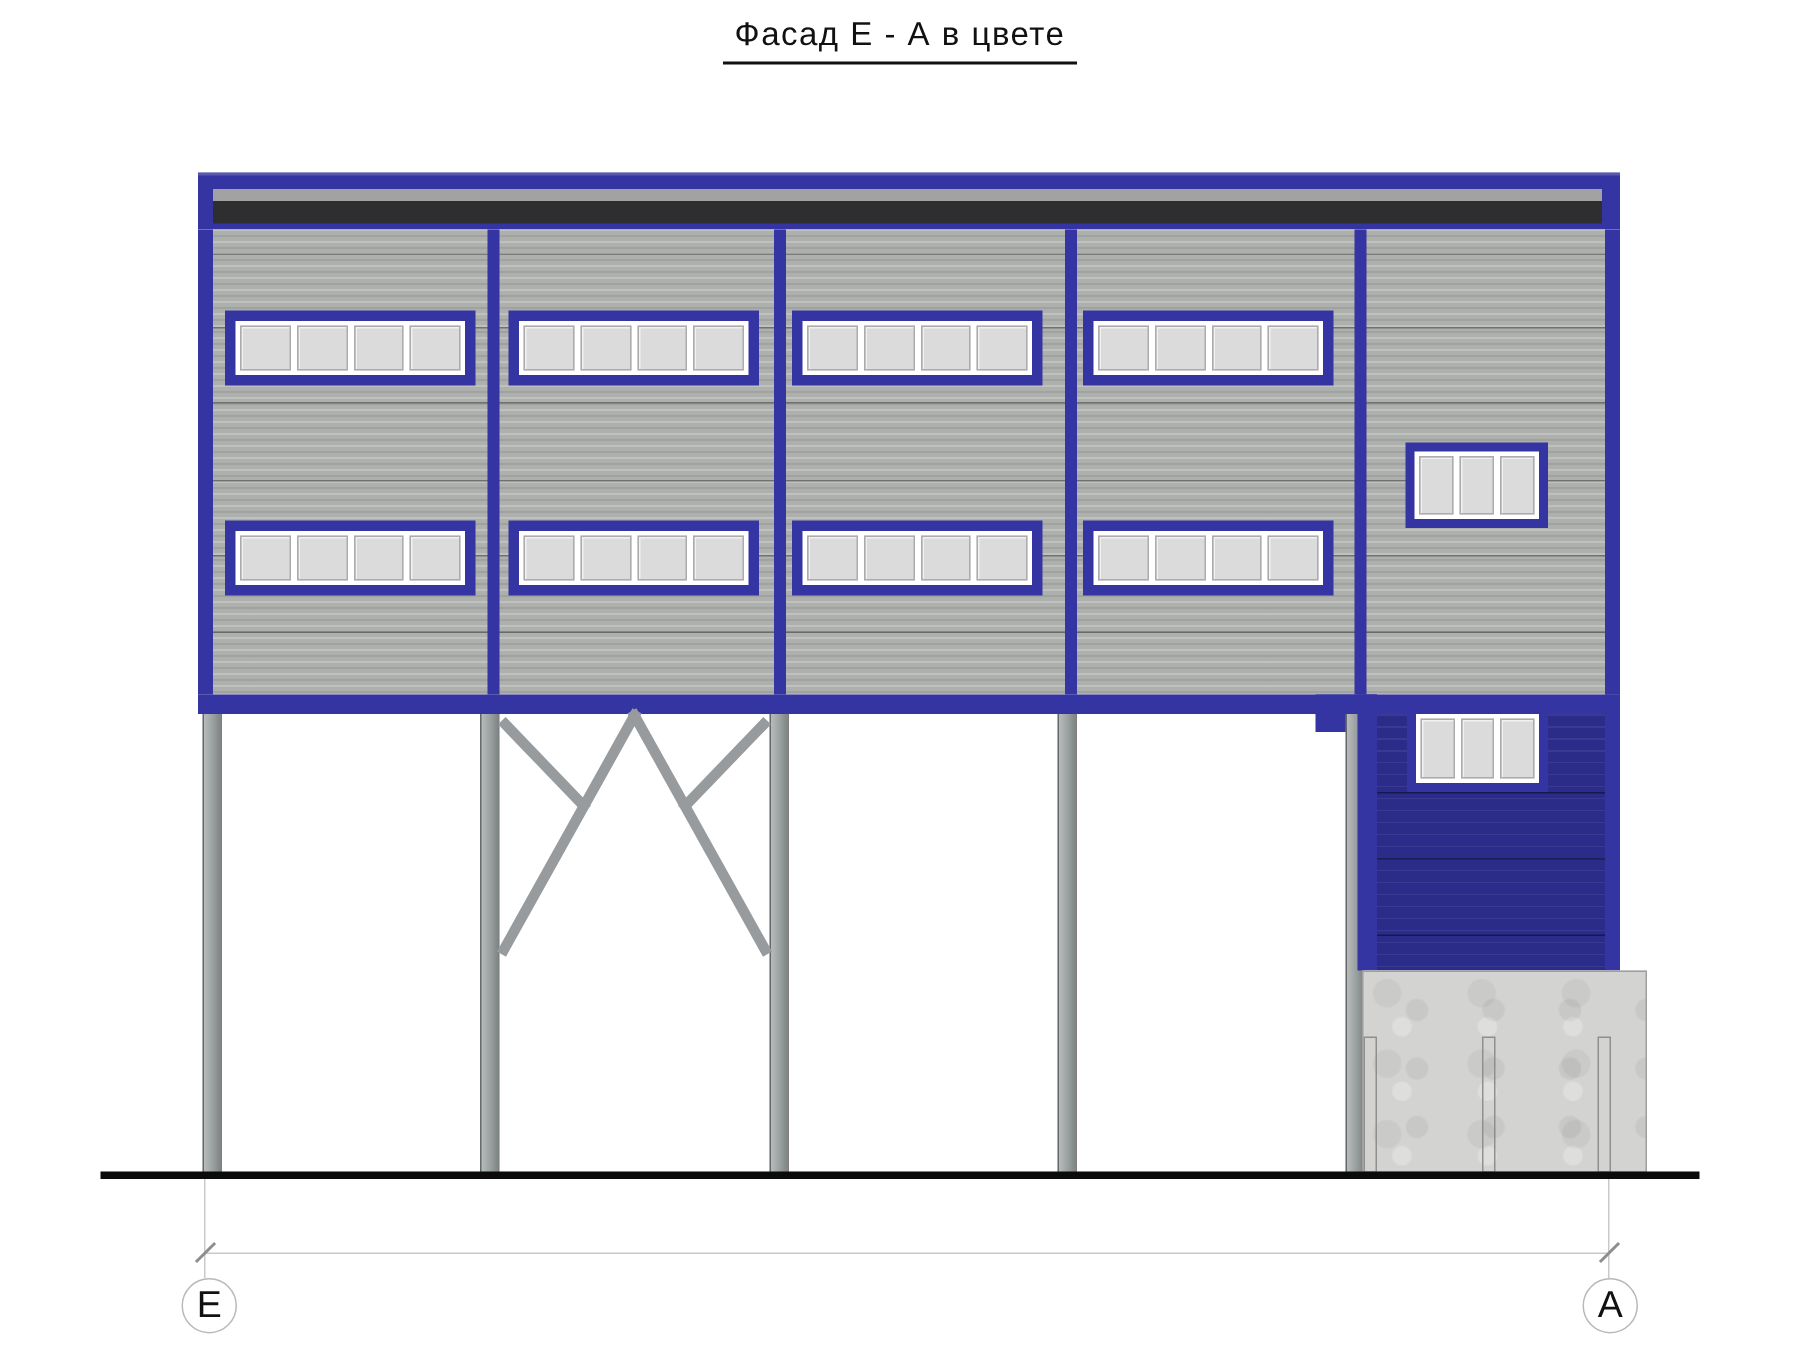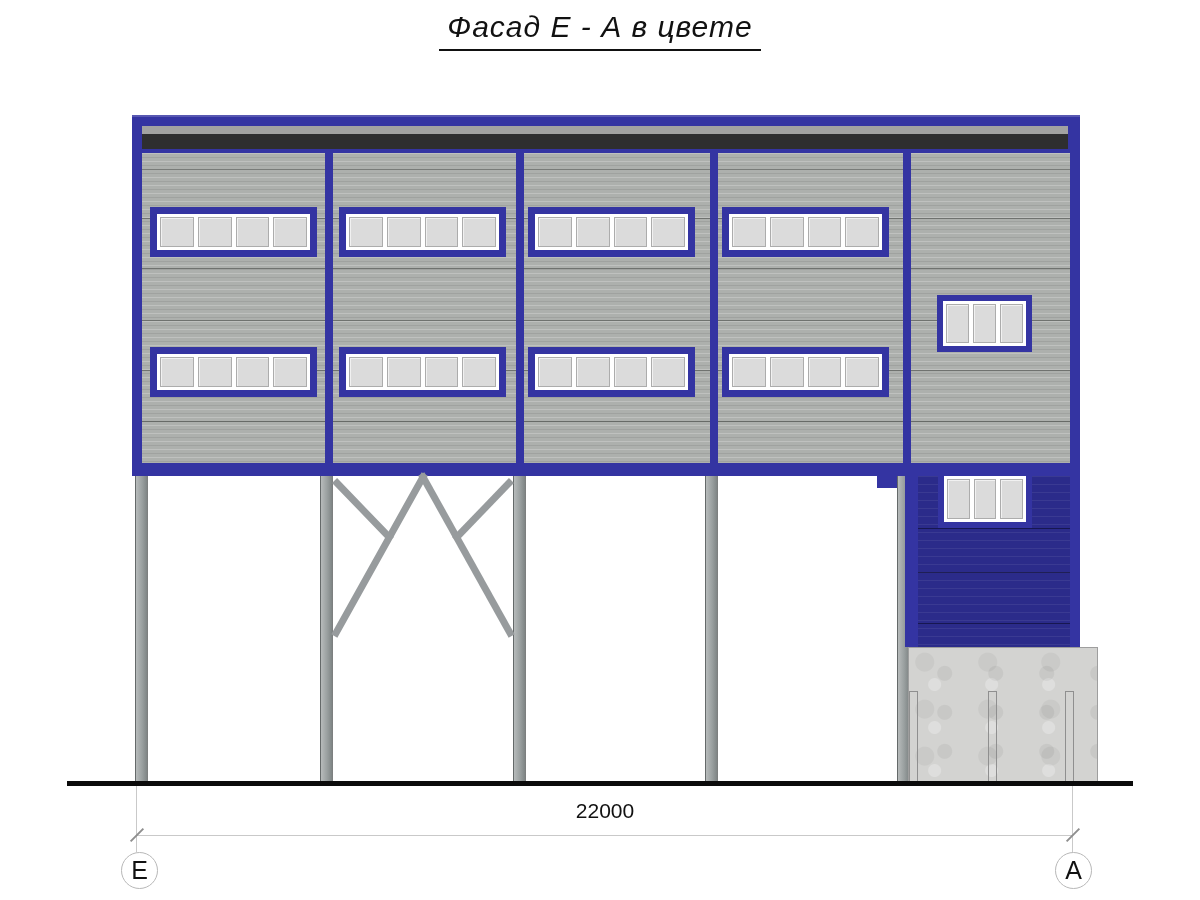--- a/index.html
+++ b/index.html
@@ -7,21 +7,21 @@
     --parapet-gray:#A2A2A2; --parapet-dark:#2E2E30; --pane-gray:#DBDBDB;
     --column-gray:#9AA0A0; --concrete-gray:#D3D3D1; --ground-black:#0B0B0B;
     --dim-gray:#C9C9C9; --text-black:#111111;
   }
   *{margin:0;padding:0;box-sizing:border-box;}
   body{background:#fff;font-family:"Liberation Sans",sans-serif;}
   #canvas{position:relative;width:1200px;height:900px;background:#ffffff;overflow:hidden;}
 
   
   .title-wrap{position:absolute;top:10px;left:0;right:0;text-align:center;z-index:8;}
-  .title{display:inline-block;font-style:italic;font-size:30px;color:var(--text-black);
+  .title{display:inline-block;font-size:22px;color:var(--text-black);
          border-bottom:2px solid var(--text-black);padding:0 8px 5px 8px;letter-spacing:1px;}
 
   
   .building{position:absolute;left:132px;top:115px;width:948px;height:361px;z-index:1;}
   .parapet{position:absolute;left:0;top:0;width:100%;height:38px;background:var(--frame-blue);
            box-shadow:inset 0 2px 0 rgba(255,255,255,0.18);}
   .parapet-stripe-gray{position:absolute;left:10px;right:12px;top:11px;height:8px;background:var(--parapet-gray);}
   .parapet-stripe-dark{position:absolute;left:10px;right:12px;top:19px;height:15px;background:var(--parapet-dark);}
   .wall{position:absolute;left:0;top:38px;width:100%;height:310px;background-color:var(--wall-gray);
         background-image:repeating-linear-gradient(to bottom,rgba(255,255,255,0.22) 0 1px,
@@ -226,21 +226,20 @@
           <div class="pane"></div>
         </div>
       </div>
     </div>
 
   <div class="ext-line" style="left:136px;"></div>
   <div class="ext-line" style="left:1072px;"></div>
   <div class="dim-line"></div>
   <div class="tick" style="left:128px;top:834px;"></div>
   <div class="tick" style="left:1064px;top:834px;"></div>
-  <div class="dim-label">22000</div>
 
   <div class="bubble" style="left:121px;top:852px;">
     <span>Е</span>
   </div>
   <div class="bubble" style="left:1055px;top:852px;">
     <span>А</span>
   </div>
 
 
 </div>

